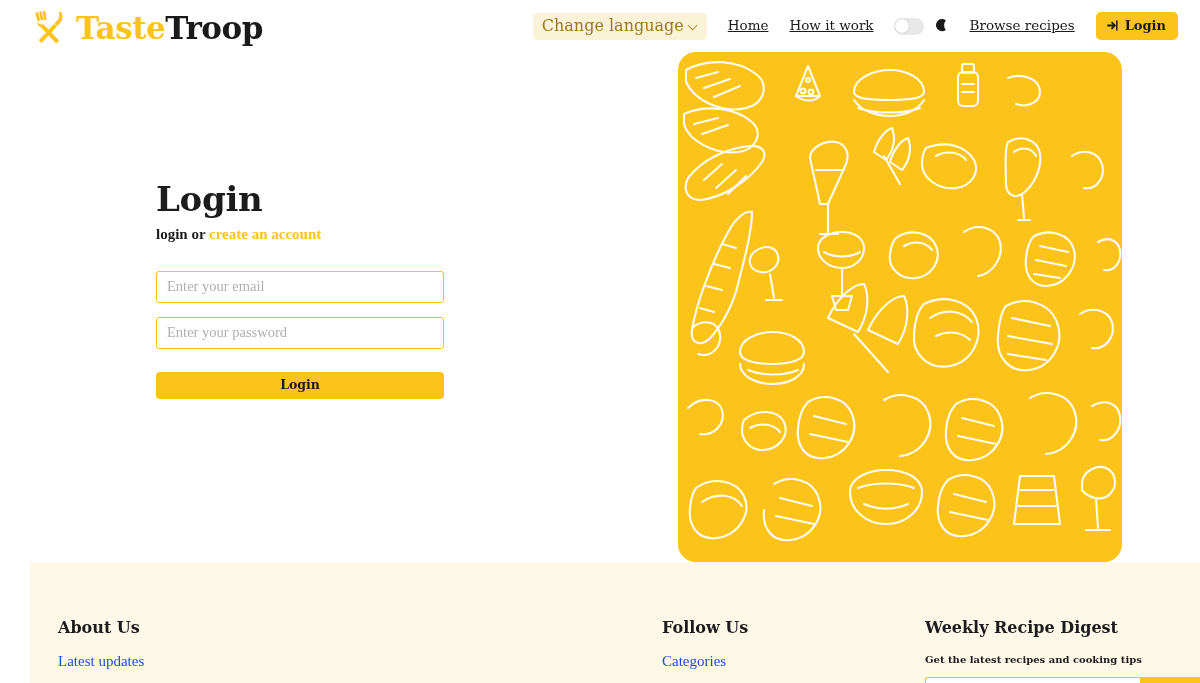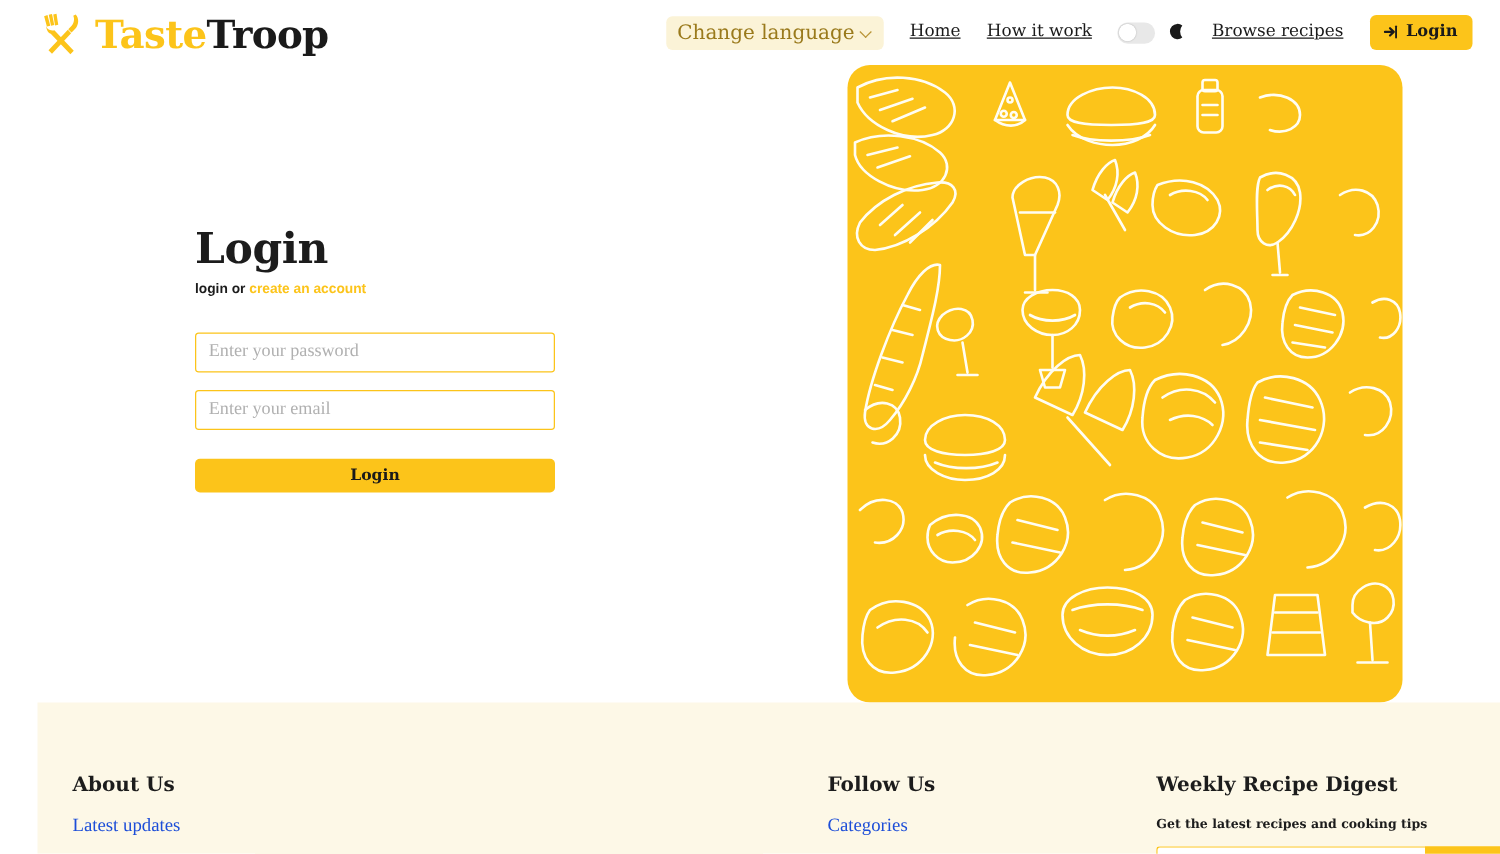--- a/index.html
+++ b/index.html
@@ -84,22 +84,22 @@
   
   .form-col{
     position:absolute;left:156px;top:182px;width:288px;
   }
   .form-title{
     font-family:"DejaVu Serif", serif;
     font-weight:bold;font-size:34px;color:#1c1c1c;
     line-height:1.05;margin:0 0 7px 0;letter-spacing:-0.3px;
   }
   .form-sub{
-    font-family:Liberation Sans, sans-serif;
-    font-weight:bold;font-size:11px;color:#1c1c1c;
+    font-family:Liberation Serif, serif;
+    font-weight:bold;font-size:15px;color:#1c1c1c;
     margin:0 0 28px 0;line-height:1.2;
   }
   .form-sub a{color:#FCC41A;text-decoration:none;}
   .field{
     display:block;box-sizing:border-box;
     width:288px;height:32px;
     border:1.5px solid #FCC41A;border-radius:3px;
     background:#fff;
     font-family:"Liberation Serif", serif;
     font-size:14.5px;color:#333;
@@ -219,23 +219,23 @@
         </svg>
         <span>Login</span>
       </button>
     </div>
   </div>
 
   <div class="form-col">
     <h1 class="form-title">Login</h1>
     <p class="form-sub"><span>login or </span><a href="#">create an account</a></p>
 
+    <input class="field" type="email" placeholder="Enter your email" style="">
+
     <input class="field" type="password" placeholder="Enter your password" style="">
-
-    <input class="field" type="email" placeholder="Enter your email" style="">
 
     <button class="submit-btn">Login</button>
   </div>
 
   <div class="hero">
     <svg viewBox="0 0 444 510">
       <g fill="none" stroke="#FFFDF2" stroke-width="2.1" stroke-linecap="round" stroke-linejoin="round">
 
         <path d="M8 18 C30 6 60 8 78 22 C92 33 86 52 68 56 C44 62 16 48 8 30 Z"></path>
         <path d="M18 26 L40 20 M26 36 L52 27 M36 45 L62 34"></path>

